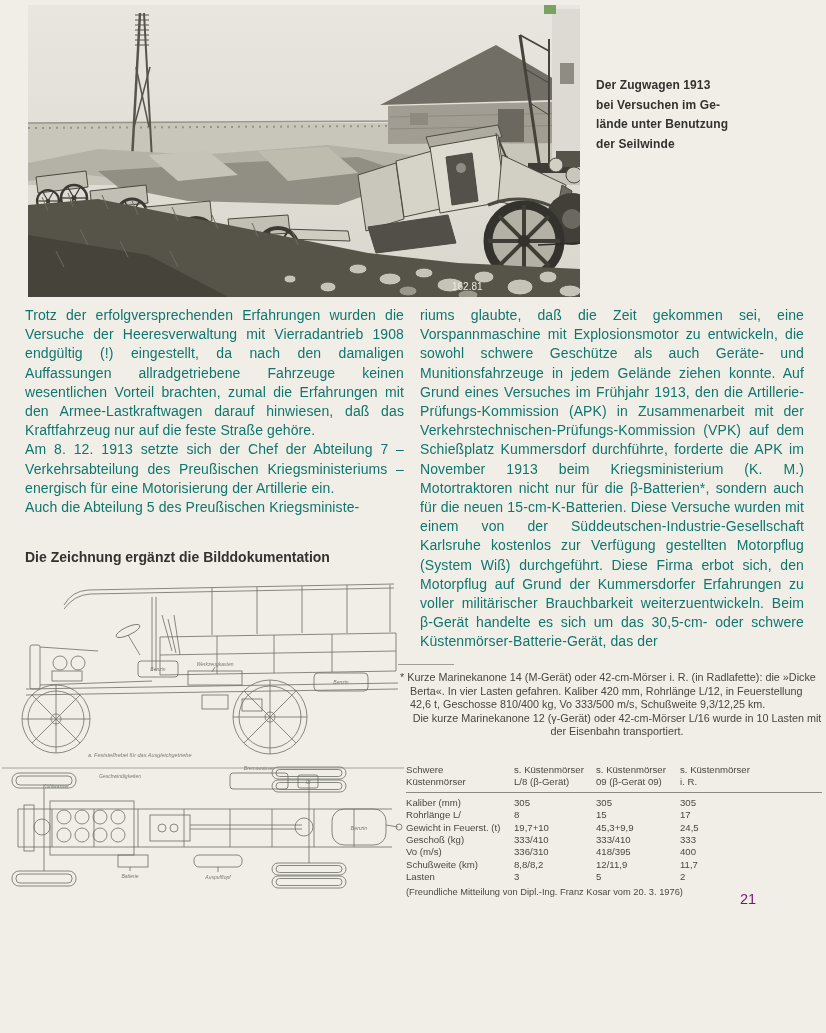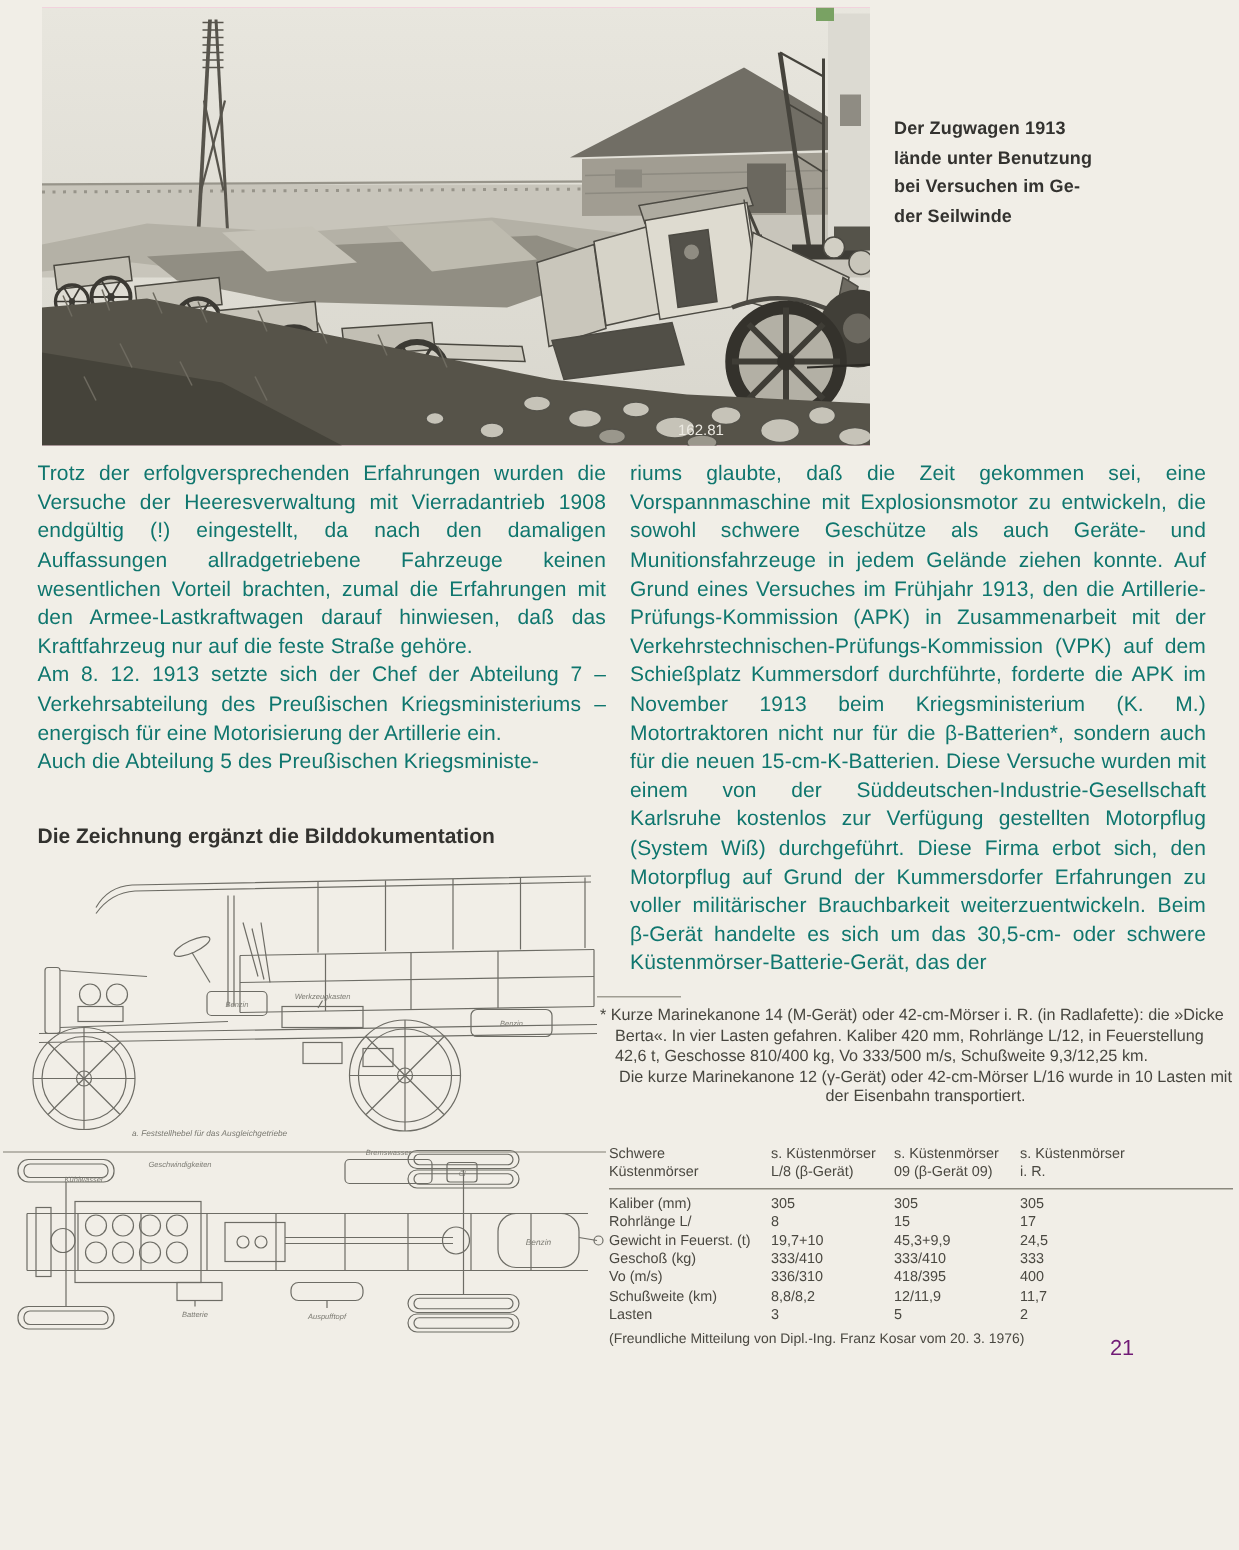--- a/index.html
+++ b/index.html
@@ -2,21 +2,21 @@
 <html><head>
 <meta charset="utf-8">
 <style>
   html,body{margin:0;padding:0;background:#888;}
   .page{
     position:relative;width:826px;height:1033px;margin:0 auto;
     background:#f1eee7;overflow:hidden;
     font-family:"Liberation Sans",sans-serif;color:#3d3c38;
   }
   .abs{position:absolute;}
-  .photo{left:28px;top:5px;width:552px;height:292px;background:#f9a8d4;}
+  .photo{left:28px;top:5px;width:552px;height:292px;background:#a3a3a3;}
   .photo svg{display:block;width:100%;height:100%;}
   .caption{left:596px;top:76px;width:228px;font-size:12px;font-weight:bold;
     line-height:19.5px;color:#33322f;letter-spacing:.1px;}
   .bodycol{font-size:14px;line-height:19.2px;text-align:justify;color:#0f766e;letter-spacing:.1px;}
   .bodycol p{margin:0;}
   .col-left{left:25px;top:306px;width:379px;}
   .col-right{left:420px;top:306px;width:384px;}
   .drawing-heading{left:25px;top:549px;width:379px;font-size:14px;font-weight:bold;color:#33322f;}
   .drawing{left:2px;top:575px;width:402px;height:318px;}
   .drawing svg{display:block;width:100%;height:100%;}
@@ -175,22 +175,22 @@
           <ellipse cx="380" cy="286" rx="9" ry="5" fill="#9a978c"></ellipse>
           <ellipse cx="440" cy="290" rx="10" ry="5" fill="#9a978c"></ellipse>
         </g>
       </g>
       <text x="424" y="285" font-size="10" fill="#eceae3">162.81</text>
     </svg>
   </div>
 
   <div class="abs caption">
     <div>Der Zugwagen 1913</div>
+    <div>bei Versuchen im Ge-</div>
     <div>lände unter Benutzung</div>
-    <div>bei Versuchen im Ge-</div>
     <div>der Seilwinde</div>
   </div>
 
   <div class="abs bodycol col-left">
     <p>Trotz der erfolgversprechenden Erfahrungen wurden die Versuche der Heeresverwaltung mit Vierradantrieb 1908 endgültig (!) eingestellt, da nach den damaligen Auffassungen allradgetriebene Fahrzeuge keinen wesentlichen Vorteil brachten, zumal die Erfahrungen mit den Armee-Lastkraftwagen darauf hinwiesen, daß das Kraftfahrzeug nur auf die feste Straße gehöre.</p>
     <p>Am 8. 12. 1913 setzte sich der Chef der Abteilung 7 – Verkehrsabteilung des Preußischen Kriegsministeriums – energisch für eine Motorisierung der Artillerie ein.</p>
     <p>Auch die Abteilung 5 des Preußischen Kriegsministe-</p>
   </div>
   <div class="abs bodycol col-right">
     <p>riums glaubte, daß die Zeit gekommen sei, eine Vorspannmaschine mit Explosionsmotor zu entwickeln, die sowohl schwere Geschütze als auch Geräte- und Munitionsfahrzeuge in jedem Gelände ziehen konnte. Auf Grund eines Versuches im Frühjahr 1913, den die Artillerie-Prüfungs-Kommission (APK) in Zusammenarbeit mit der Verkehrstechnischen-Prüfungs-Kommission (VPK) auf dem Schießplatz Kummersdorf durchführte, forderte die APK im November 1913 beim Kriegsministerium (K. M.) Motortraktoren nicht nur für die β-Batterien*, sondern auch für die neuen 15-cm-K-Batterien. Diese Versuche wurden mit einem von der Süddeutschen-Industrie-Gesellschaft Karlsruhe kostenlos zur Verfügung gestellten Motorpflug (System Wiß) durchgeführt. Diese Firma erbot sich, den Motorpflug auf Grund der Kummersdorfer Erfahrungen zu voller militärischer Brauchbarkeit weiterzuentwickeln. Beim β-Gerät handelte es sich um das 30,5-cm- oder schwere Küstenmörser-Batterie-Gerät, das der</p>

